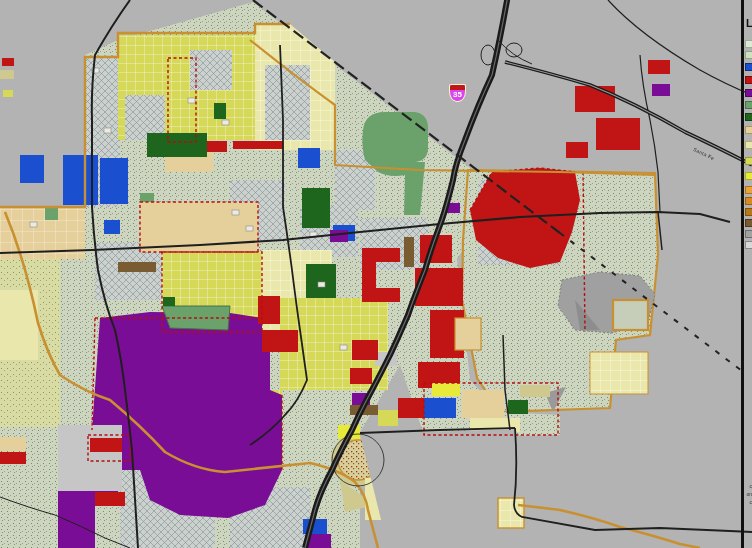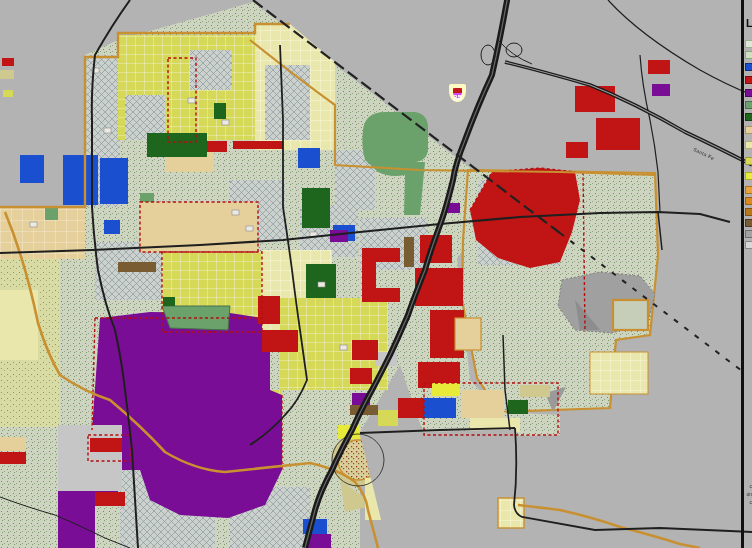--- a/index.html
+++ b/index.html
@@ -6,21 +6,21 @@
   .viewport{
     position:relative;width:752px;height:548px;overflow:hidden;
     background:#b3b3b3;font-family:"Liberation Sans",sans-serif;
     box-shadow:inset 0 0 14px rgba(0,0,0,.35);
   }
   .viewport svg{position:absolute;left:0;top:0;}
   
   .shield{
     position:absolute;left:449px;top:84px;width:17px;height:18px;
     background:#d946ef;border-radius:2px 2px 45% 45%/2px 2px 60% 60%;
-    border:4px solid #fef9c3;box-sizing:border-box;
+    border:1px solid #fef9c3;box-sizing:border-box;
   }
   .shield .band{position:absolute;left:0;top:0;width:100%;height:5px;background:#c01818;border-radius:2px 2px 0 0;}
   .shield .num{
     position:absolute;left:0;top:5px;width:100%;text-align:center;
     color:#fff;font-size:8px;font-weight:bold;line-height:10px;
   }
   .rr-label{
     position:absolute;left:695px;top:146px;transform:rotate(26deg);transform-origin:left top;
     font-size:5px;color:#2a2a2a;letter-spacing:.3px;white-space:nowrap;
   }

